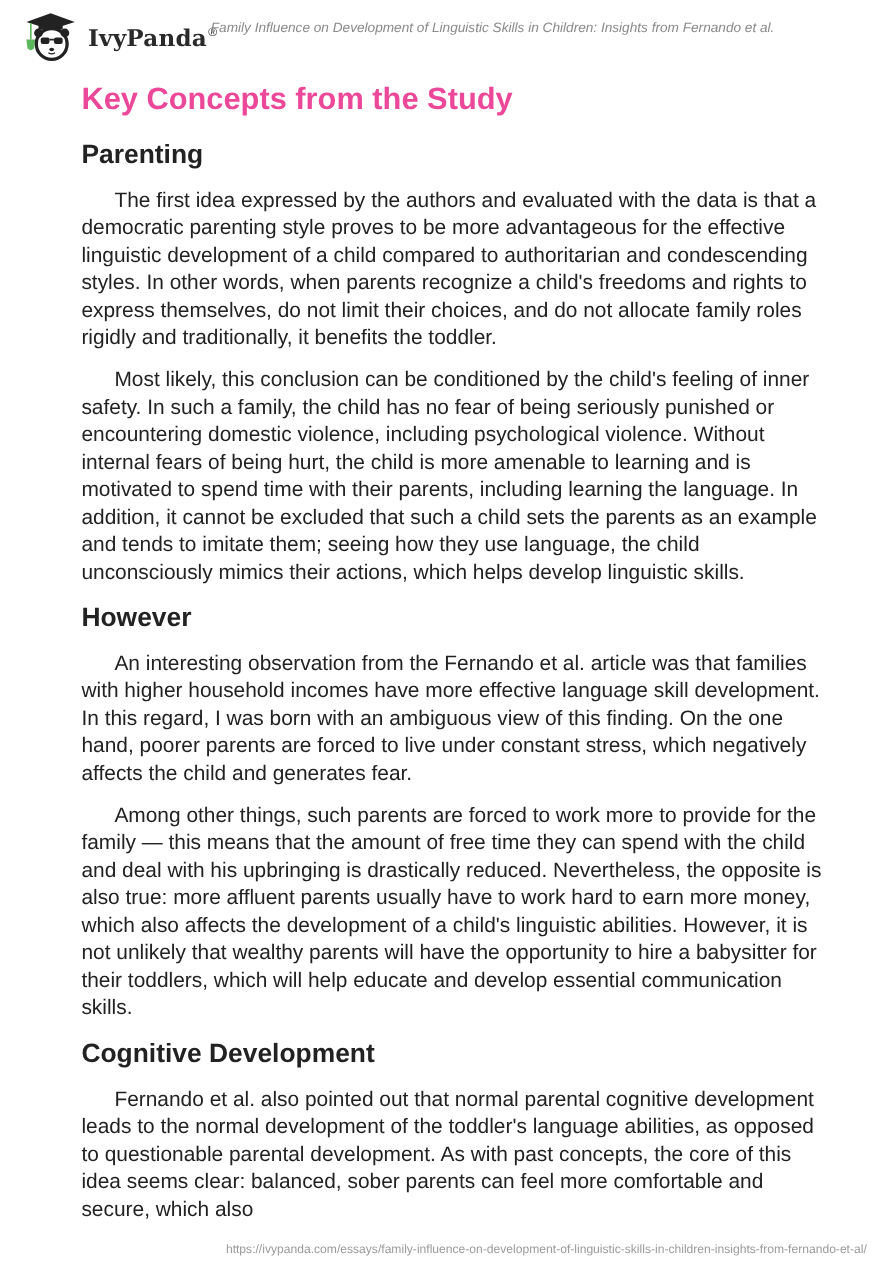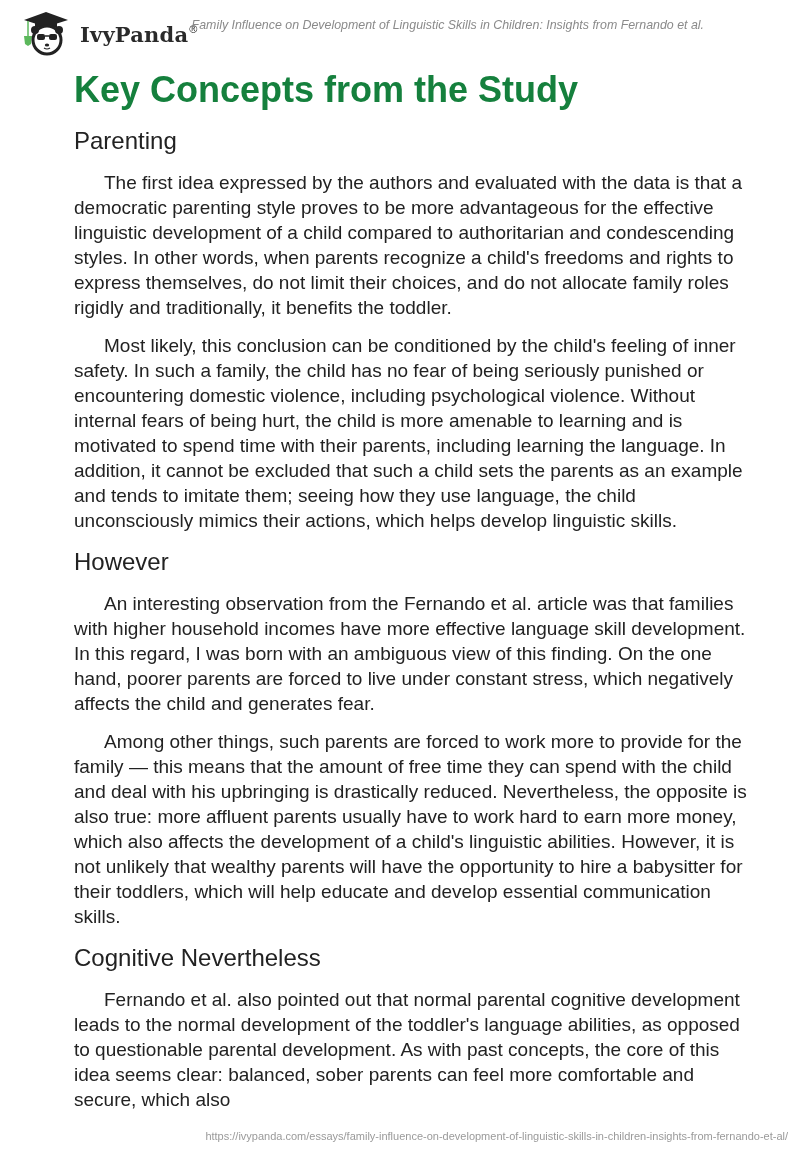--- a/index.html
+++ b/index.html
@@ -7,22 +7,22 @@
   body { font-family: "Liberation Sans", sans-serif; color: #222222; position: relative; }
 
   .header { position: absolute; top: 0; left: 0; width: 736px; height: 62px; }
   .logo { position: absolute; left: 18px; top: 8px; display: flex; align-items: center; }
   .logo-mark { width: 54px; height: 48px; position: relative; }
   .logo-text { font-family: "DejaVu Serif", "Liberation Serif", serif; font-weight: bold; font-size: 21px; color: #2a2a2a; margin-left: 8px; margin-top: 4px; letter-spacing: 0.2px; }
   .logo-text sup { font-size: 11px; font-family: "Liberation Sans", sans-serif; font-weight: normal; vertical-align: 9px; margin-left: 1px; }
   .doc-title { position: absolute; right: 32px; top: 18px; font-size: 12.4px; color: #8a8a8a; white-space: nowrap; font-style: italic; }
 
   .content { position: absolute; left: 74px; top: 72px; width: 680px; }
-  h1 { font-size: 36px; font-weight: bold; color: #15803d; line-height: 36px; margin-bottom: 18px; }
-  h2 { font-size: 24px; font-weight: normal; color: #222222; line-height: 30px; margin-bottom: 14px; }
+  h1 { font-size: 28px; font-weight: bold; color: #ec4899; line-height: 36px; margin-bottom: 18px; }
+  h2 { font-size: 24px; font-weight: bold; color: #222222; line-height: 30px; margin-bottom: 14px; }
   p { font-size: 19px; line-height: 25px; text-indent: 30px; color: #222222; margin-bottom: 13px; }
   .section { margin-bottom: 0; }
   .section + .section h2 { margin-top: 14px; }
 
   .footer-url { position: absolute; right: 12px; top: 1130px; font-size: 11px; color: #9a9a9a; white-space: nowrap; }
 </style>
 </head>
 <body>
 
 <div class="header">
@@ -63,18 +63,18 @@
     <p>Most likely, this conclusion can be conditioned by the child's feeling of inner safety. In such a family, the child has no fear of being seriously punished or encountering domestic violence, including psychological violence. Without internal fears of being hurt, the child is more amenable to learning and is motivated to spend time with their parents, including learning the language. In addition, it cannot be excluded that such a child sets the parents as an example and tends to imitate them; seeing how they use language, the child unconsciously mimics their actions, which helps develop linguistic skills.</p>
   </div>
 
   <div class="section">
     <h2>However</h2>
     <p>An interesting observation from the Fernando et al. article was that families with higher household incomes have more effective language skill development. In this regard, I was born with an ambiguous view of this finding. On the one hand, poorer parents are forced to live under constant stress, which negatively affects the child and generates fear.</p>
     <p>Among other things, such parents are forced to work more to provide for the family — this means that the amount of free time they can spend with the child and deal with his upbringing is drastically reduced. Nevertheless, the opposite is also true: more affluent parents usually have to work hard to earn more money, which also affects the development of a child's linguistic abilities. However, it is not unlikely that wealthy parents will have the opportunity to hire a babysitter for their toddlers, which will help educate and develop essential communication skills.</p>
   </div>
 
   <div class="section">
-    <h2>Cognitive Nevertheless</h2>
+    <h2>Cognitive Development</h2>
     <p>Fernando et al. also pointed out that normal parental cognitive development leads to the normal development of the toddler's language abilities, as opposed to questionable parental development. As with past concepts, the core of this idea seems clear: balanced, sober parents can feel more comfortable and secure, which also</p>
   </div>
 </div>
 
 <div class="footer-url">https://ivypanda.com/essays/family-influence-on-development-of-linguistic-skills-in-children-insights-from-fernando-et-al/</div>
 
 </body></html>

